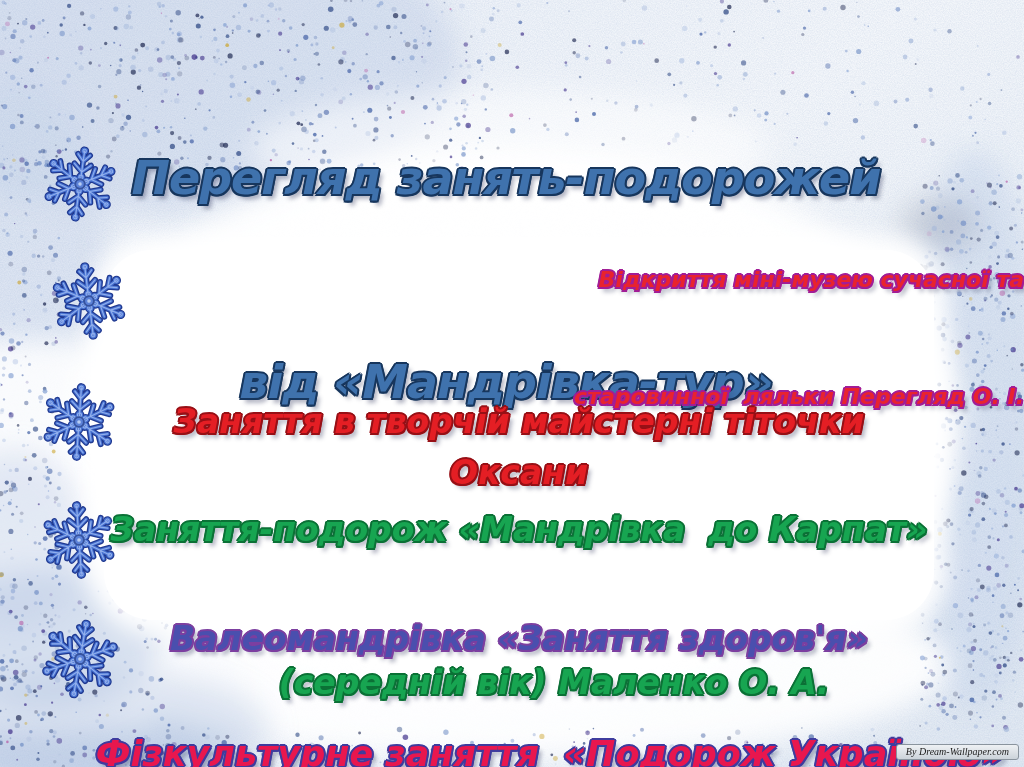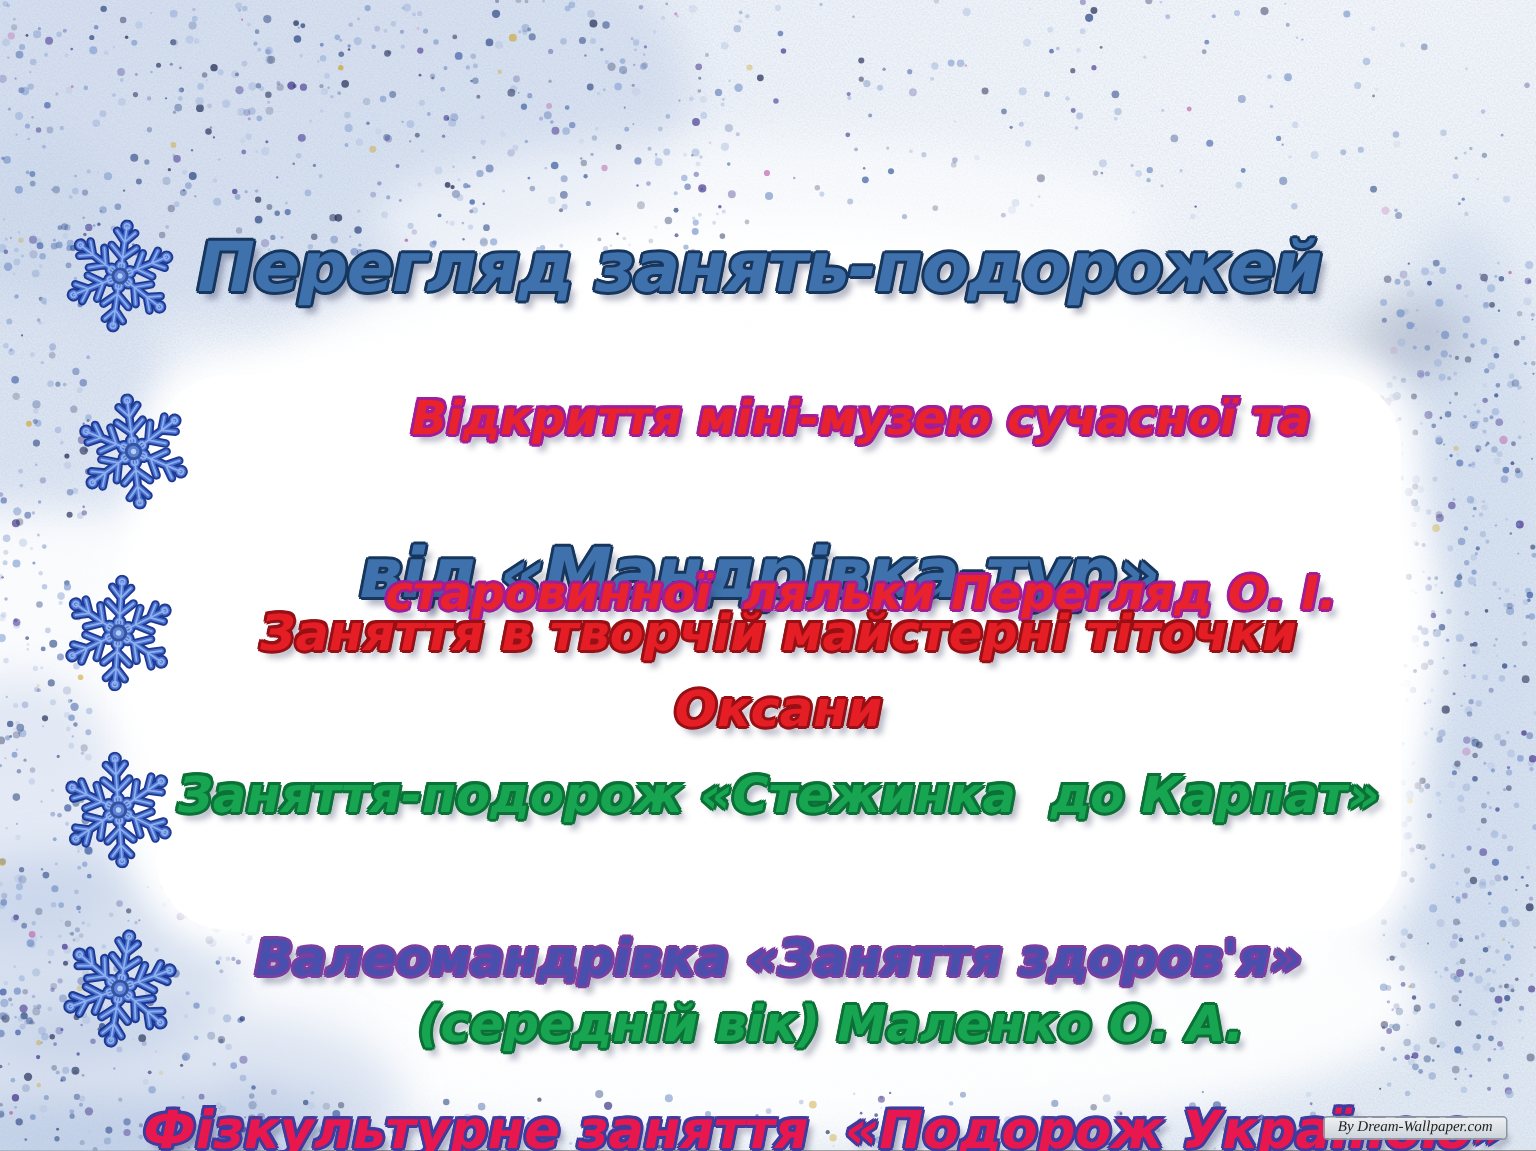--- a/index.html
+++ b/index.html
@@ -12,29 +12,29 @@
   .txt{font-weight:bold;font-style:italic;color:var(--fill,#222);
        text-shadow:
          2px 0 0 var(--outline,#000), -2px 0 0 var(--outline,#000),
          0 2px 0 var(--outline,#000), 0 -2px 0 var(--outline,#000),
          1.5px 1.5px 0 var(--outline,#000), -1.5px 1.5px 0 var(--outline,#000),
          1.5px -1.5px 0 var(--outline,#000), -1.5px -1.5px 0 var(--outline,#000),
          4px 5px 4px rgba(35,40,80,.35);
        white-space:pre-wrap;}
   .title{position:absolute;z-index:3;top:8px;left:0;width:1012px;text-align:center;
          font-size:46px;line-height:68px;letter-spacing:-1px;}
-  .heading{position:absolute;z-index:3;top:182px;left:124px;width:900px;text-align:center;
-           font-size:31px;line-height:39px;}
+  .heading{position:absolute;z-index:3;top:182px;left:124px;width:900px;text-align:right;
+           font-size:22px;line-height:39px;}
   .entry{position:absolute;z-index:3;left:104px;width:830px;text-align:center;
          font-size:33px;line-height:51px;}
   .entry .l2{transform:translateX(35px);}
   .e1{top:294px;} .e2{top:402px;} .e3{top:511px;}
   .footer-entry{position:absolute;z-index:3;top:624px;left:75px;width:950px;text-align:center;
                 font-size:35px;line-height:52px;}
-  .watermark{position:absolute;z-index:4;right:19px;bottom:7px;
+  .watermark{position:absolute;z-index:4;right:5px;bottom:7px;
              font:italic 10px "Liberation Serif",serif;color:#222;
              padding:1px 9px 2px 9px;border:1px solid #8a949e;border-radius:3px;
              background:linear-gradient(#eef1f4,#ccd3da);text-align:right;}
 </style>
 </head>
 <body>
 
 <div class="stage">
 
   <svg class="bg" width="1024" height="767" viewBox="0 0 1024 767" aria-hidden="true">
@@ -1885,21 +1885,21 @@
   <div class="heading txt" style="--fill: #e8232e; --outline: #a21d96;">
     <div>Відкриття міні-музею сучасної та</div>
     <div>старовинної  ляльки Перегляд О. І.</div>
   </div>
 
   <div class="entry e1 txt" style="--fill: #e41e24; --outline: #971016;">
     <div class="l1">Заняття в творчій майстерні тіточки Оксани</div>
   </div>
 
   <div class="entry e2 txt" style="--fill: #17a551; --outline: #0b7136;">
-    <div class="l1">Заняття-подорож «Стежинка  до Карпат»</div>
+    <div class="l1">Заняття-подорож «Мандрівка  до Карпат»</div>
     <div class="l2">(середній вік) Маленко О. А.</div>
   </div>
 
   <div class="entry e3 txt" style="--fill: #4a4fae; --outline: #7c3fa0;">
     <div class="l1">Валеомандрівка «Заняття здоров'я»</div>
     <div class="l2">(різновікова група) Переверзєва Т. Я.</div>
   </div>
 
   <div class="footer-entry txt" style="--fill: #e8174e; --outline: #3f3c9e;">
     <div>Фізкультурне заняття  «Подорож Україною»</div>

